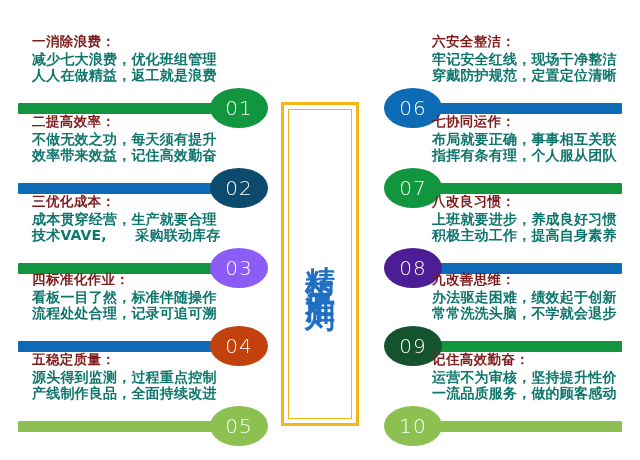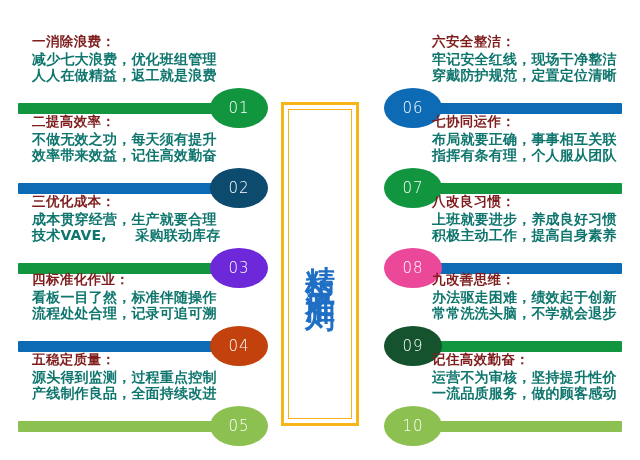--- a/index.html
+++ b/index.html
@@ -75,21 +75,21 @@
     position: absolute;
     top: 0;
     width: 58px;
     height: 40px;
     border-radius: 50%;
     margin-top: -8px;
     display: flex;
     align-items: center;
     justify-content: center;
     color: #ffffff;
-    font-size: 15px;
+    font-size: 20px;
     font-weight: 300;
     letter-spacing: 1px;
     font-family: "DejaVu Sans", "Liberation Sans", sans-serif;
   }
   .item.left  .ell { right: 6px; }
   .item.right .ell { left: 18px; text-align: right; }
 
   
   #center-title {
     position: absolute;
@@ -151,21 +151,21 @@
         </div>
       </div>
       <div class="item left" style="top: 194px;">
         <div class="txt">
           <div class="head">三优化成本：</div>
           <div class="line">成本贯穿经营，生产就要合理</div>
           <div class="line">技术VAVE,　　采购联动库存</div>
         </div>
         <div class="bargroup">
           <div class="bar" style="background: rgb(18, 149, 63);"></div>
-          <div class="ell" style="background: #6d28d9; text-align: center;">03</div>
+          <div class="ell" style="background: #8b5cf6; text-align: center;">03</div>
         </div>
       </div>
       <div class="item left" style="top: 272px;">
         <div class="txt">
           <div class="head">四标准化作业：</div>
           <div class="line">看板一目了然，标准伴随操作</div>
           <div class="line">流程处处合理，记录可追可溯</div>
         </div>
         <div class="bargroup">
           <div class="bar" style="background: rgb(13, 106, 181);"></div>
@@ -206,21 +206,21 @@
         </div>
       </div>
       <div class="item right" style="top: 194px;">
         <div class="txt">
           <div class="head">八改良习惯：</div>
           <div class="line">上班就要进步，养成良好习惯</div>
           <div class="line">积极主动工作，提高自身素养</div>
         </div>
         <div class="bargroup">
           <div class="bar" style="background: rgb(13, 106, 181);"></div>
-          <div class="ell" style="background: #ec4899;">08</div>
+          <div class="ell" style="background: #4c1d95;">08</div>
         </div>
       </div>
       <div class="item right" style="top: 272px;">
         <div class="txt">
           <div class="head">九改善思维：</div>
           <div class="line">办法驱走困难，绩效起于创新</div>
           <div class="line">常常洗洗头脑，不学就会退步</div>
         </div>
         <div class="bargroup">
           <div class="bar" style="background: rgb(18, 149, 63);"></div>

